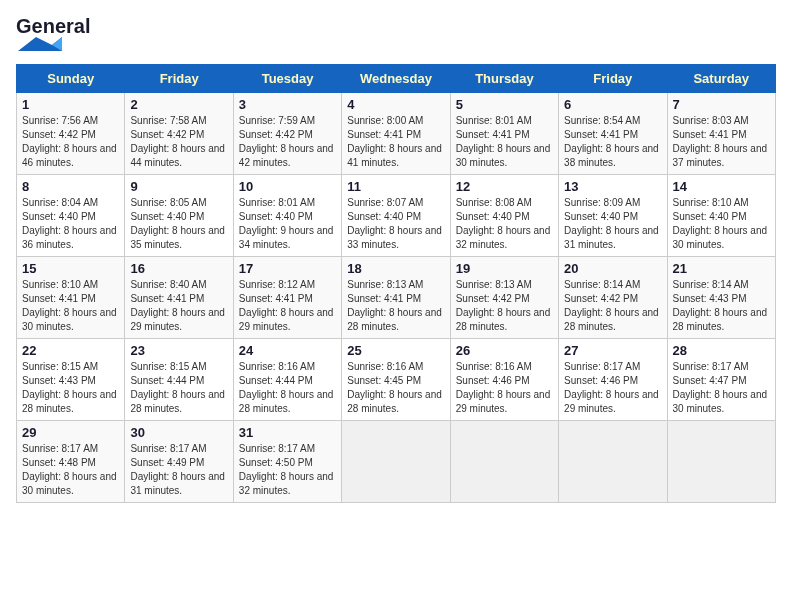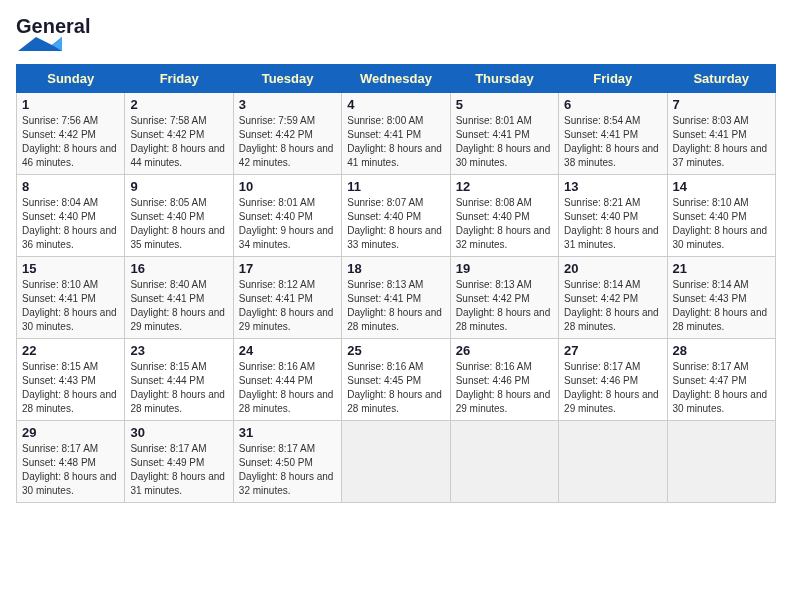--- a/index.html
+++ b/index.html
@@ -206,21 +206,21 @@
           <span class="day-num">12</span>
           <div class="day-info">
             <span>Sunrise: 8:08 AM</span><br>
             <span>Sunset: 4:40 PM</span><br>
             <span>Daylight: 8 hours and 32 minutes.</span>
           </div>
         </td>
         <td>
           <span class="day-num">13</span>
           <div class="day-info">
-            <span>Sunrise: 8:21 AM</span><br>
+            <span>Sunrise: 8:09 AM</span><br>
             <span>Sunset: 4:40 PM</span><br>
             <span>Daylight: 8 hours and 31 minutes.</span>
           </div>
         </td>
         <td>
           <span class="day-num">14</span>
           <div class="day-info">
             <span>Sunrise: 8:10 AM</span><br>
             <span>Sunset: 4:40 PM</span><br>
             <span>Daylight: 8 hours and 30 minutes.</span>

